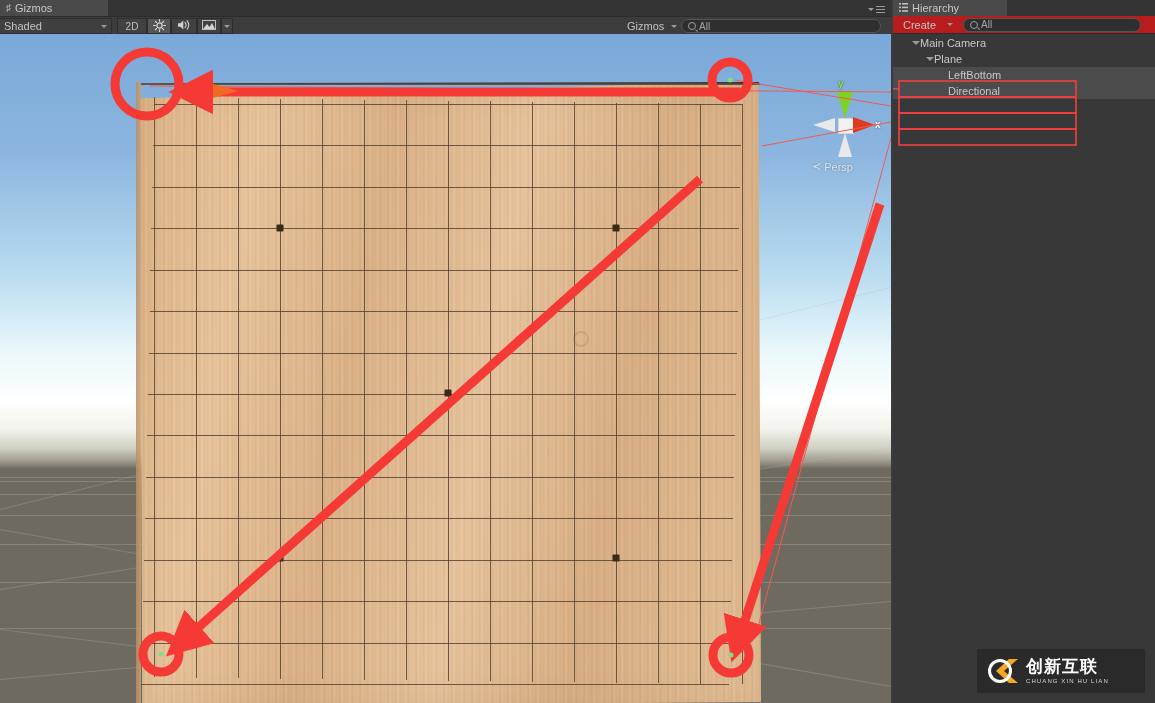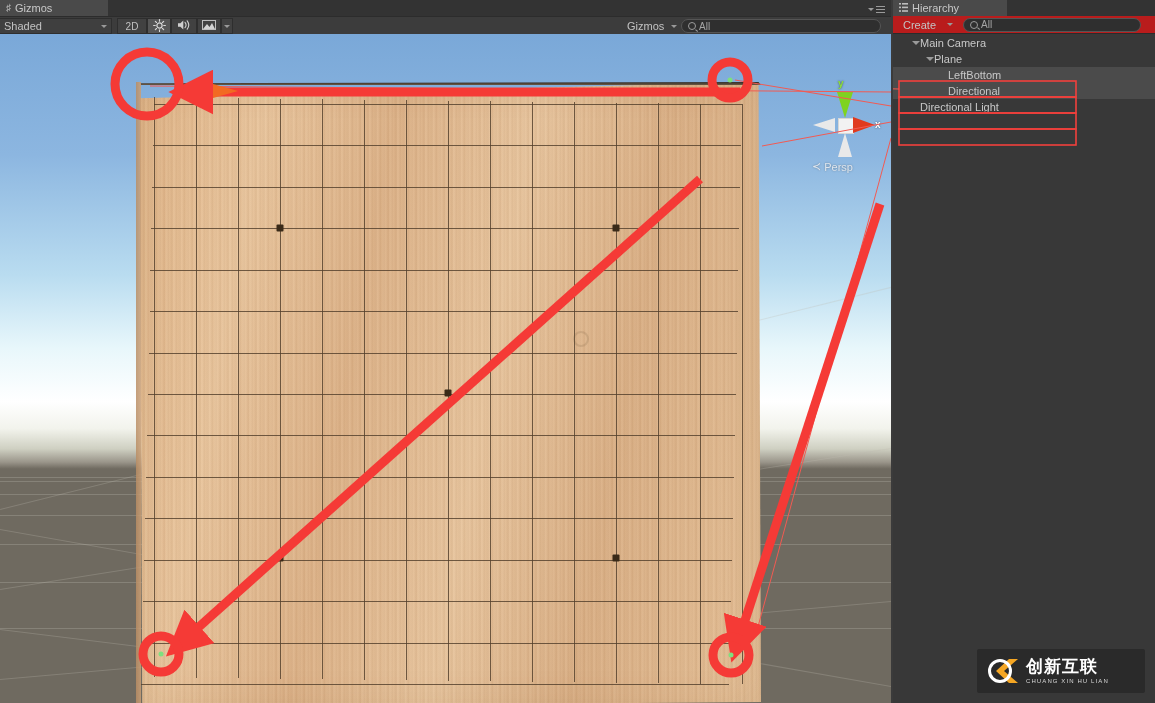--- a/index.html
+++ b/index.html
@@ -350,24 +350,20 @@
           <span>Plane</span>
         </div>
         <div class="row selected" style="padding-left: 46px;">
           <span class="tri" style="visibility: hidden;"></span>
           <span>LeftBottom</span>
         </div>
         <div class="row selected" style="padding-left: 46px;">
           <span class="tri" style="visibility: hidden;"></span>
           <span>Directional</span>
         </div>
-        <div class="row" style="padding-left: 18px;">
-          <span class="tri" style="visibility: hidden;"></span>
-          <span>Directional Light</span>
-        </div>
       </div>
 
     <svg style="position:absolute;left:0;top:0;width:262px;height:703px;pointer-events:none;" viewBox="0 0 262 703">
       <g fill="none" stroke="#f2403c" stroke-width="1.6">
         <rect x="6" y="81" width="177" height="16"></rect>
         <rect x="6" y="97" width="177" height="16"></rect>
         <rect x="6" y="113" width="177" height="16"></rect>
         <rect x="6" y="129" width="177" height="16"></rect>
       </g>
       <g stroke="#f25a52" stroke-width="1" fill="none">

